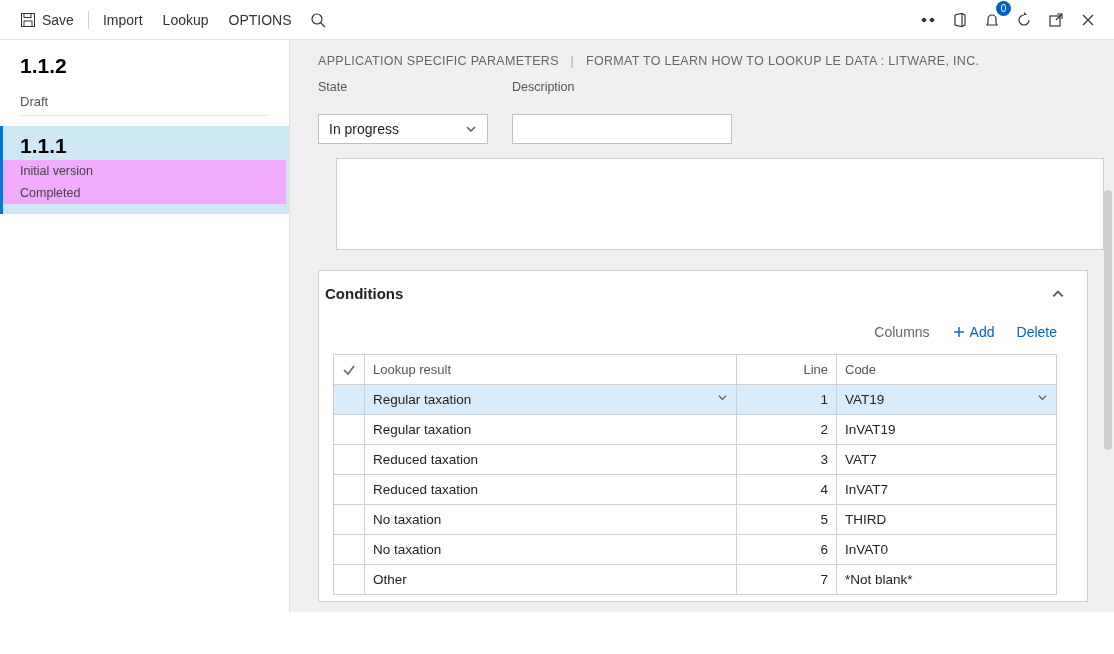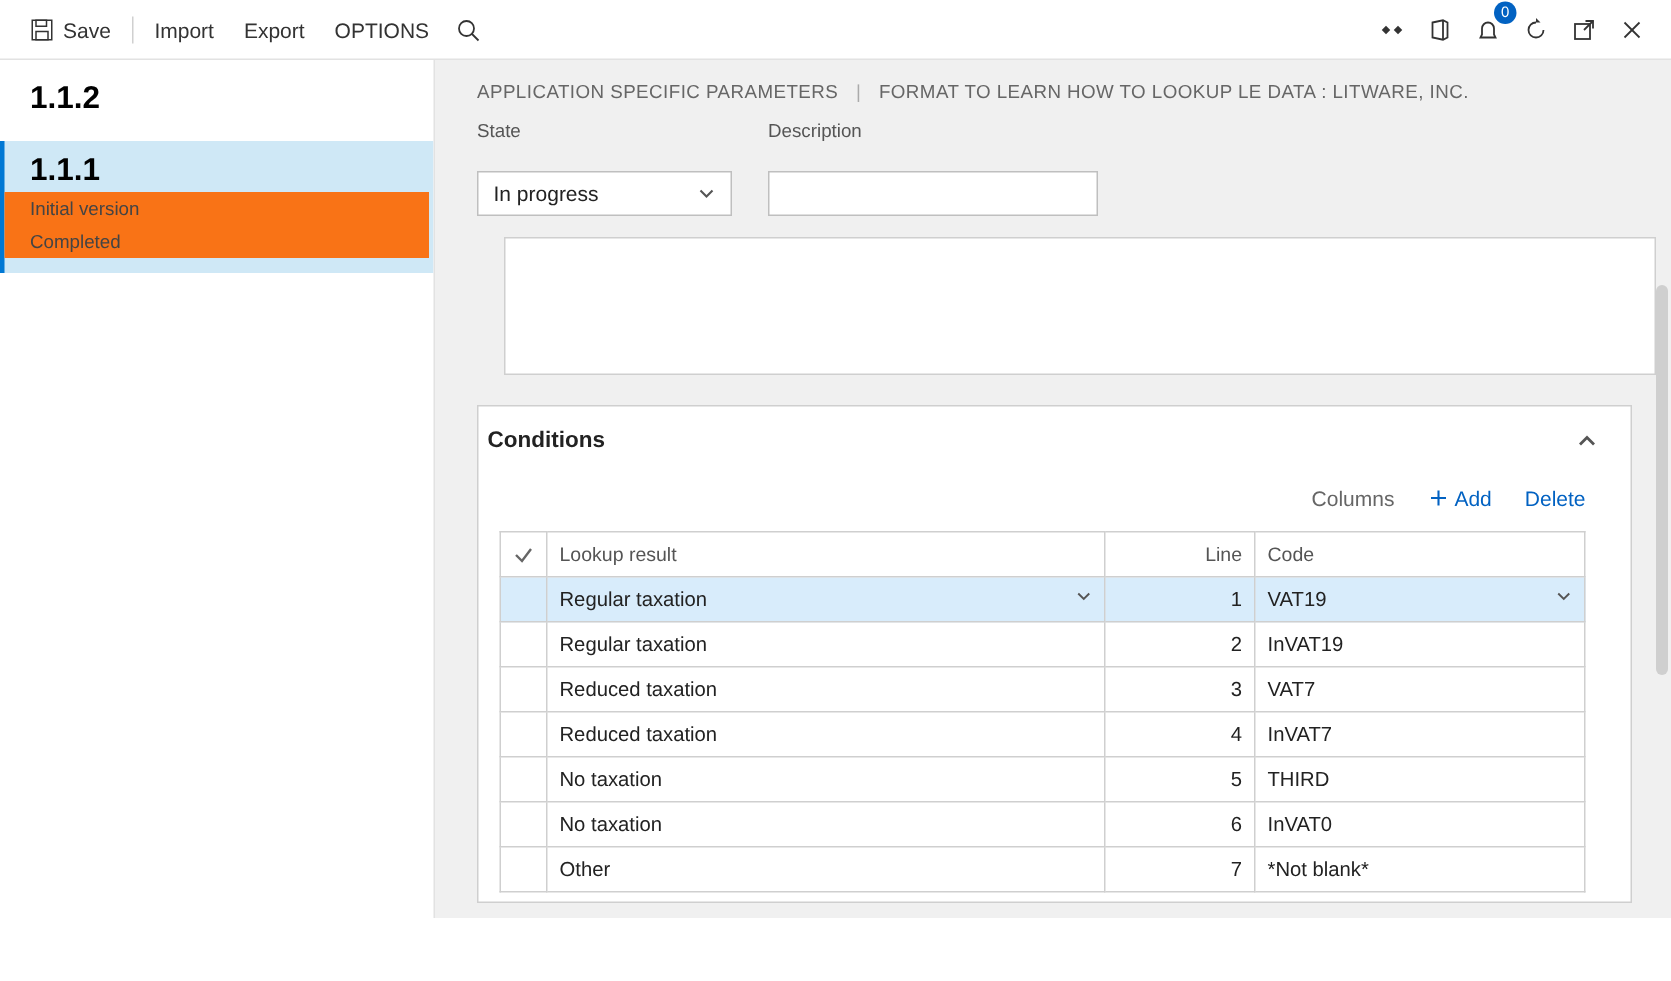--- a/index.html
+++ b/index.html
@@ -16,21 +16,21 @@
   .notify-badge { position:absolute; top:-3px; right:-3px; background:#0262c2; color:#fff;
     border-radius:9px; font-size:10px; min-width:15px; height:15px; line-height:15px; text-align:center; }
 
   .body { display:flex; height:572px; }
 
   .sidebar { width:290px; border-right:1px solid #e2e2e2; padding-top:6px; overflow:hidden; }
   .sv-group { padding:8px 20px 10px 20px; }
   .sv-title { font-size:21px; font-weight:700; color:#000; padding-bottom:6px; }
   .sv-status { color:#555; font-size:13px; padding:10px 0 6px 0; border-bottom:1px solid #e8e8e8; }
   .sv-group.selected { background:#cfe8f6; border-left:3px solid #0078d4; padding-left:17px; }
-  .sv-group.selected .sv-sub { background:#f97316; margin:0 -17px 0 -17px; padding:4px 17px; font-size:12.5px; color:#444; }
+  .sv-group.selected .sv-sub { background:#f0abfc; margin:0 -17px 0 -17px; padding:4px 17px; font-size:12.5px; color:#444; }
   .sv-group.selected .sv-sub:first-of-type { margin-top:6px; }
   .sv-group.selected .sv-title { padding-bottom:2px; }
   .sv-sub { padding:3px 0; font-size:13px; }
 
   .main { flex:1; background:#f0f0f0; position:relative; display:flex; flex-direction:column; }
   .main-head { padding:14px 28px 0 28px; }
   .breadcrumb { color:#666; font-size:12.5px; letter-spacing:0.3px; }
   .breadcrumb .bc-sep { color:#aaa; margin:0 8px; }
 
   .form-row { display:flex; gap:24px; margin-top:12px; }
@@ -81,21 +81,21 @@
       <rect x="4" y="1.5" width="7" height="4"></rect>
       <rect x="4" y="9" width="8" height="5.5"></rect>
     </svg>
     <span>Save</span>
   </div>
   <div class="tb-sep"></div>
   <div class="tb-item">
     <span>Import</span>
   </div>
   <div class="tb-item">
-    <span>Export</span>
+    <span>Lookup</span>
   </div>
   <div class="tb-item">
     <span>OPTIONS</span>
   </div>
   <div class="tb-item icon-only">
     <svg width="16" height="16" viewBox="0 0 16 16" fill="none" stroke="#333" stroke-width="1.2">
       <circle cx="7" cy="7" r="5"></circle>
         <line x1="10.5" y1="10.5" x2="15" y2="15"></line>
     </svg>
   </div>
@@ -137,20 +137,21 @@
         <line x1="13" y1="3" x2="3" y2="13"></line>
     </svg>
   </div>
 </div>
 
 <div class="body">
 
   <div class="sidebar">
     <div class="sv-group">
       <div class="sv-title">1.1.2</div>
+      <div class="sv-status">Draft</div>
     </div>
     <div class="sv-group selected">
       <div class="sv-title">1.1.1</div>
       <div class="sv-sub">Initial version</div>
       <div class="sv-sub">Completed</div>
     </div>
   </div>
 
   <div class="main">
 

